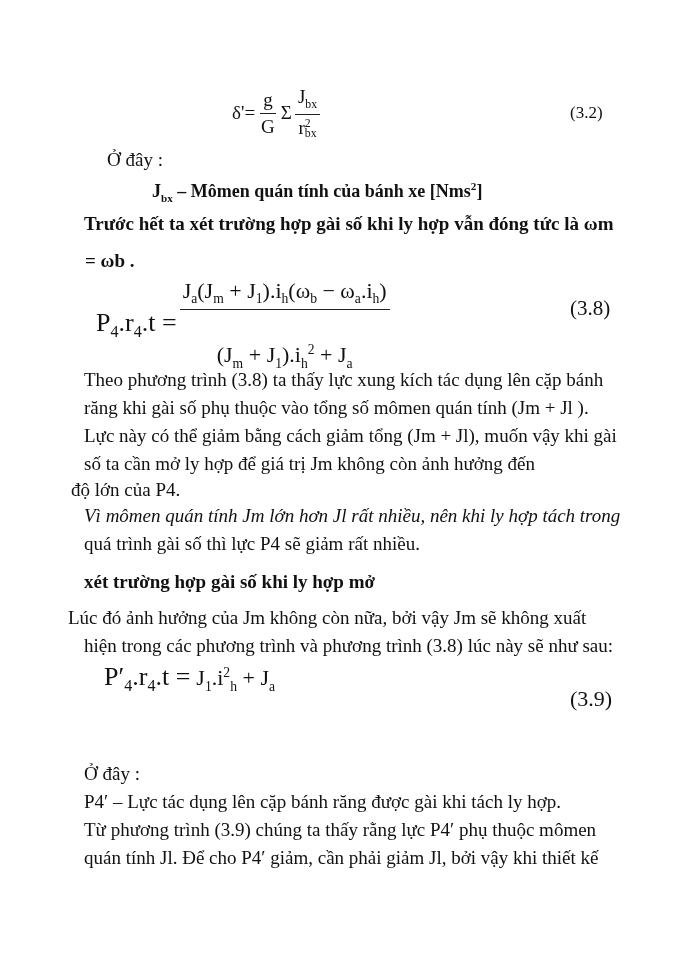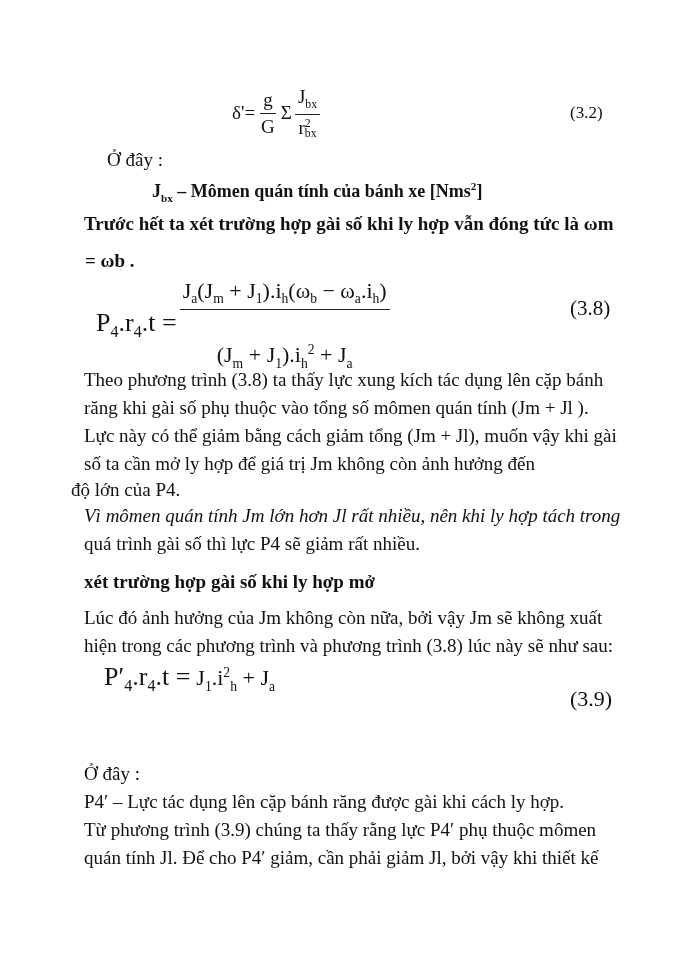--- a/index.html
+++ b/index.html
@@ -60,27 +60,27 @@
 <div class="abs p" style="left:84px; top:366px;">Theo phương trình (3.8) ta thấy lực xung kích tác dụng lên cặp bánh</div>
 <div class="abs p" style="left:84px; top:394px;">răng khi gài số phụ thuộc vào tổng số mômen quán tính (Jm + Jl ).</div>
 <div class="abs p" style="left:84px; top:422px;">Lực này có thể giảm bằng cách giảm tổng (Jm + Jl), muốn vậy khi gài</div>
 <div class="abs p" style="left:84px; top:450px;">số ta cần mở ly hợp để giá trị Jm không còn ảnh hưởng đến</div>
 <div class="abs p" style="left:71px; top:476px;">độ lớn của P4.</div>
 <div class="abs p" style="left:84px; top:502px;font-style:italic;">Vì mômen quán tính Jm lớn hơn Jl rất nhiều, nên khi ly hợp tách trong</div>
 <div class="abs p" style="left:84px; top:530px;">quá trình gài số thì lực P4 sẽ giảm rất nhiều.</div>
 
 <div class="abs p bold" style="left:84px; top:568px;">xét trường hợp gài số khi ly hợp mở</div>
 
-<div class="abs p" style="left:84px; top:604px;">Lúc đó ảnh hưởng của Jm không còn nữa, bởi vậy Jm sẽ không xuất</div>
+<div class="abs p" style="left:68px; top:604px;">Lúc đó ảnh hưởng của Jm không còn nữa, bởi vậy Jm sẽ không xuất</div>
 <div class="abs p" style="left:84px; top:632px;">hiện trong các phương trình và phương trình (3.8) lúc này sẽ như sau:</div>
 
 <div class="abs eq" style="left:104px; top:662px;">
   <span class="big">P′<sub>4</sub>.r<sub>4</sub>.t =</span>
   <span class="frac mid">
     <span class="den">J<sub>1</sub>.i<sup>2</sup><sub>h</sub> + J<sub>a</sub></span>
   </span>
 </div>
 <div class="abs eqno" style="left:570px; top:686px; font-size:22px;">(3.9)</div>
 
 <div class="abs p" style="left:84px; top:760px;">Ở đây :</div>
-<div class="abs p" style="left:84px; top:788px;">P4′ – Lực tác dụng lên cặp bánh răng được gài khi cách ly hợp.</div>
+<div class="abs p" style="left:84px; top:788px;">P4′ – Lực tác dụng lên cặp bánh răng được gài khi tách ly hợp.</div>
 <div class="abs p" style="left:84px; top:816px;">Từ phương trình (3.9) chúng ta thấy rằng lực P4′ phụ thuộc mômen</div>
 <div class="abs p" style="left:84px; top:844px;">quán tính Jl. Để cho P4′ giảm, cần phải giảm Jl, bởi vậy khi thiết kế</div>
 
 </body></html>

